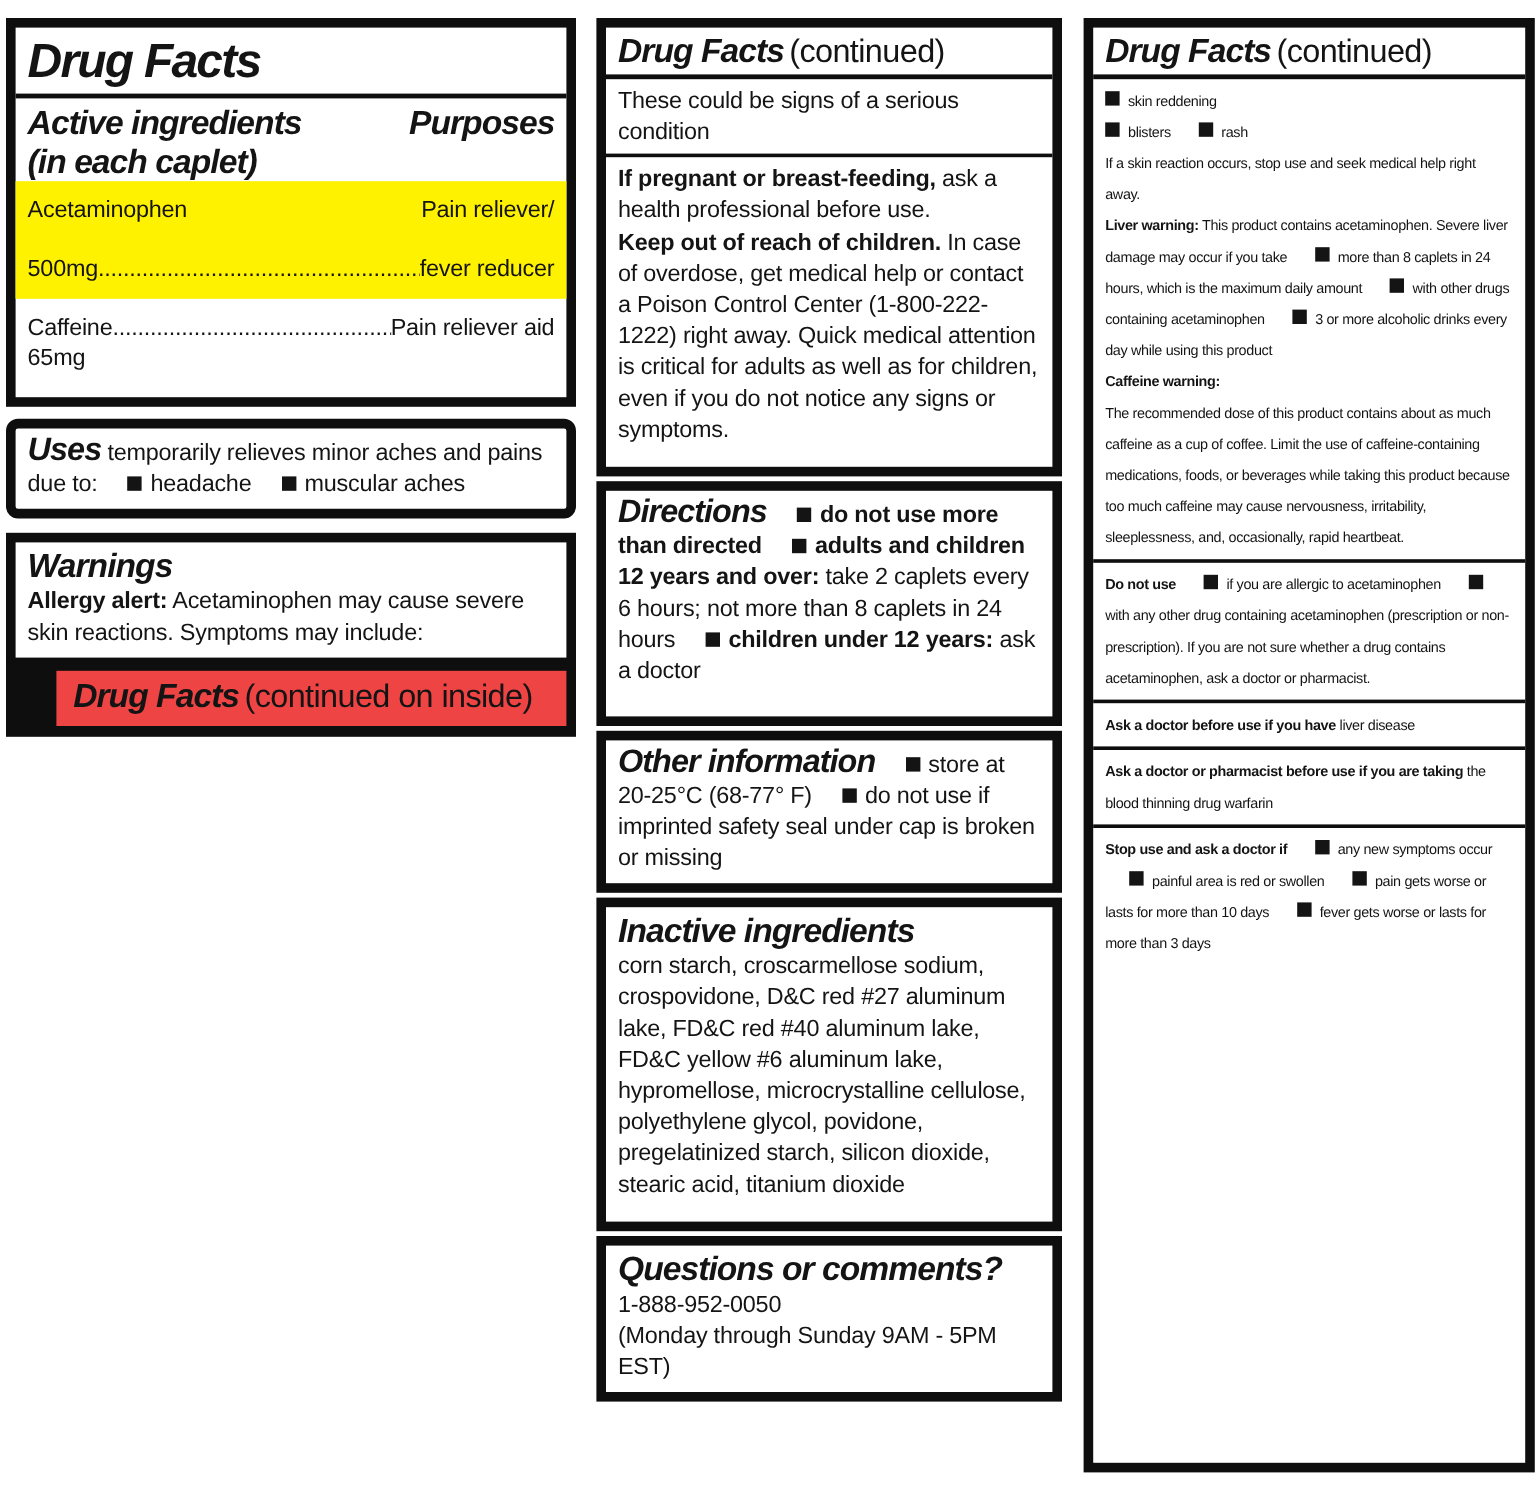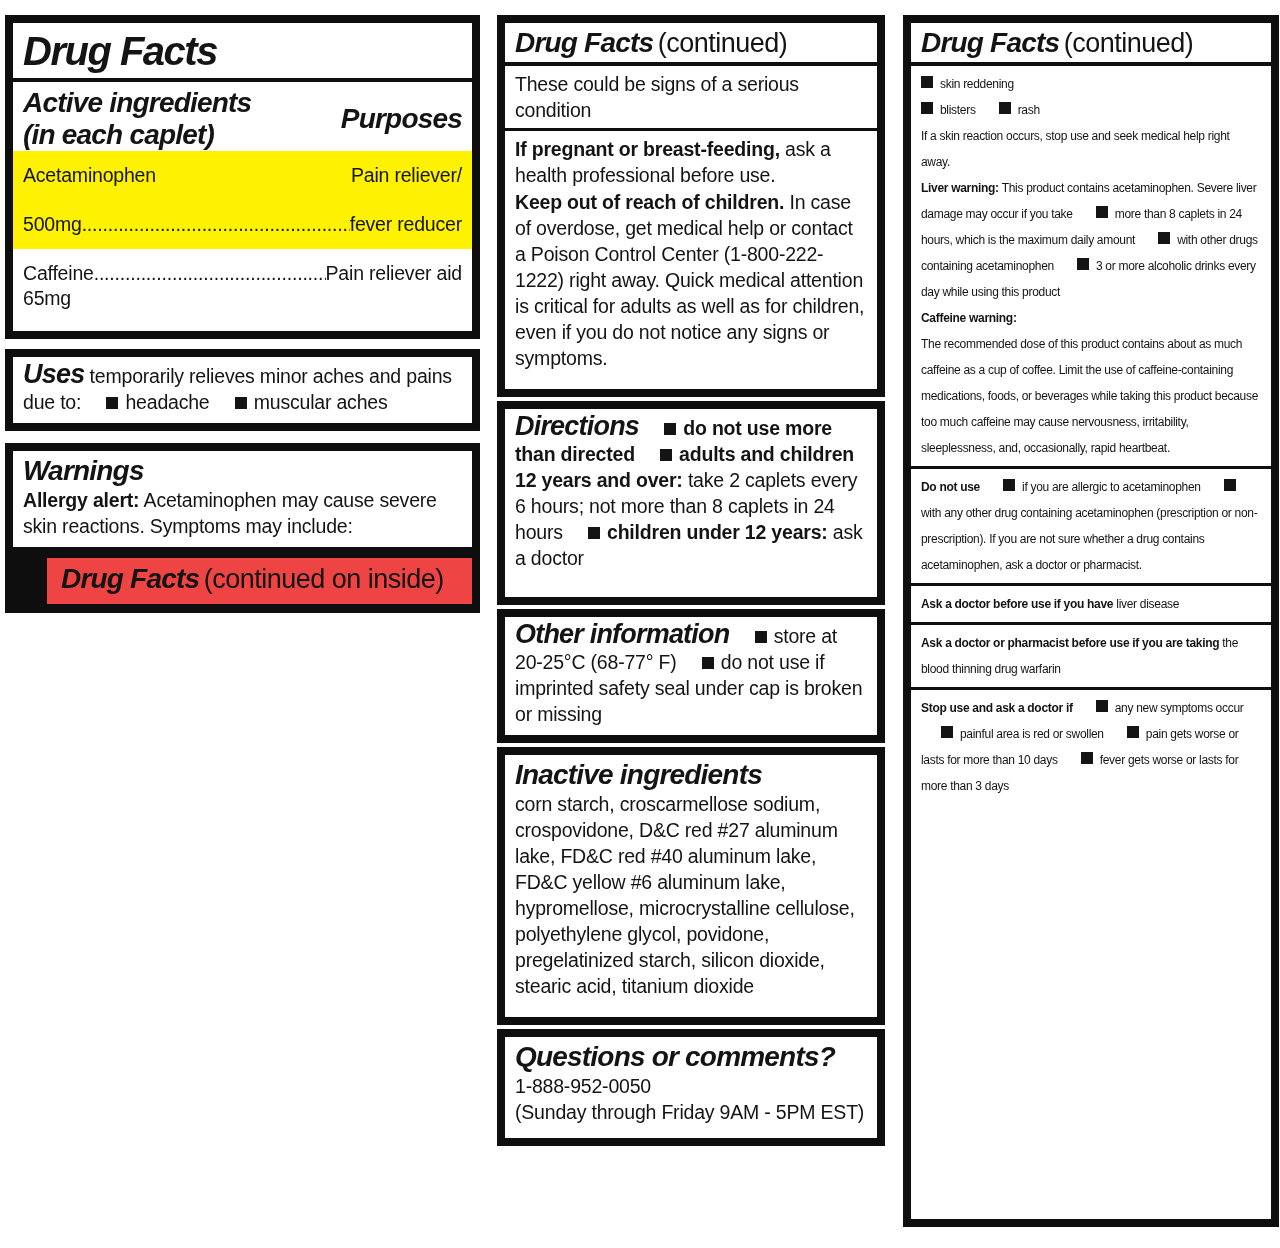--- a/index.html
+++ b/index.html
@@ -23,38 +23,38 @@
   .h2inline{font-size:27px;font-weight:bold;font-style:italic;letter-spacing:-0.8px;}
   .hsuffix{font-weight:normal;font-style:normal;letter-spacing:-0.5px;font-size:27px;}
 
   .rule{border:0;border-top:4px solid #0e0e0e;margin:3px -10px 5px;}
   .rule-thin{border:0;border-top:3px solid #0e0e0e;margin:5px -10px;}
 
   .sq{display:inline-block;width:12px;height:12px;background:#141414;margin:0 7px 0 0;}
   .sq.ml{margin-left:20px;}
 
   
-  .active-head{display:flex;justify-content:space-between;align-items:center;}
+  .active-head{display:flex;justify-content:space-between;align-items:flex-start;}
   .ing-row{display:flex;align-items:baseline;margin:0 -10px;padding:12px 10px;font-size:19.5px;line-height:25px;letter-spacing:-0.2px;}
   .ing-row .dots{flex:1 1 auto;overflow:hidden;white-space:nowrap;}
   .ing-row .spacer{flex:1 1 auto;}
   .ing-row .rgt{white-space:nowrap;}
   .hl{background:#FFF200;}
 
   
   .tab-outer{background:#0e0e0e;margin-top:-4px;padding:7px 8px 9px 42px;}
   .tab-inner{background:#ef4444;padding:5px 6px 9px 14px;}
   .tab-title{font-size:28px;line-height:32px;font-weight:bold;font-style:italic;letter-spacing:-0.8px;}
   .tab-suffix{font-size:27px;letter-spacing:-0.5px;}
 
   .gap10{margin-top:10px;}
   .gap12{margin-top:12px;}
   .gap4{margin-top:4px;}
 
-  .mh-lf1{min-height:196px;} .mh-lf2{min-height:78px;} .mh-lf3{min-height:88px;}
+  .mh-lf1{min-height:196px;} .mh-lf2{min-height:78px;border-radius:10px;} .mh-lf3{min-height:88px;}
   .mh-md1{min-height:382px;} .mh-md2{min-height:204px;} .mh-md3{min-height:106px;}
   .mh-md4{min-height:278px;} .mh-md5{min-height:117px;}
   .mh-rt{min-height:1212px;}
   .p-space{margin-top:1px;}
 </style>
 </head>
 <body>
 
 <div id="root">
 
@@ -152,21 +152,21 @@
     </div>
 
     <div class="panel gap4 mh-md4">
       <div class="h2">Inactive ingredients</div>
       <p class="t">corn starch, croscarmellose sodium, crospovidone, D&amp;C red #27 aluminum lake, FD&amp;C red #40 aluminum lake, FD&amp;C yellow #6 aluminum lake, hypromellose, microcrystalline cellulose, polyethylene glycol, povidone, pregelatinized starch, silicon dioxide, stearic acid, titanium dioxide</p>
     </div>
 
     <div class="panel gap4 mh-md5">
       <div class="h2">Questions or comments?</div>
       <p class="t">1-888-952-0050</p>
-      <p class="t">(Sunday through Friday 9AM - 5PM EST)</p>
+      <p class="t">(Monday through Sunday 9AM - 5PM EST)</p>
     </div>
   </div>
 
   <div class="col col-right">
     <div class="panel mh-rt">
       <div>
         <span class="h2">Drug Facts</span>
         <span class="hsuffix">(continued)</span>
       </div>
       <div class="rule"></div>

